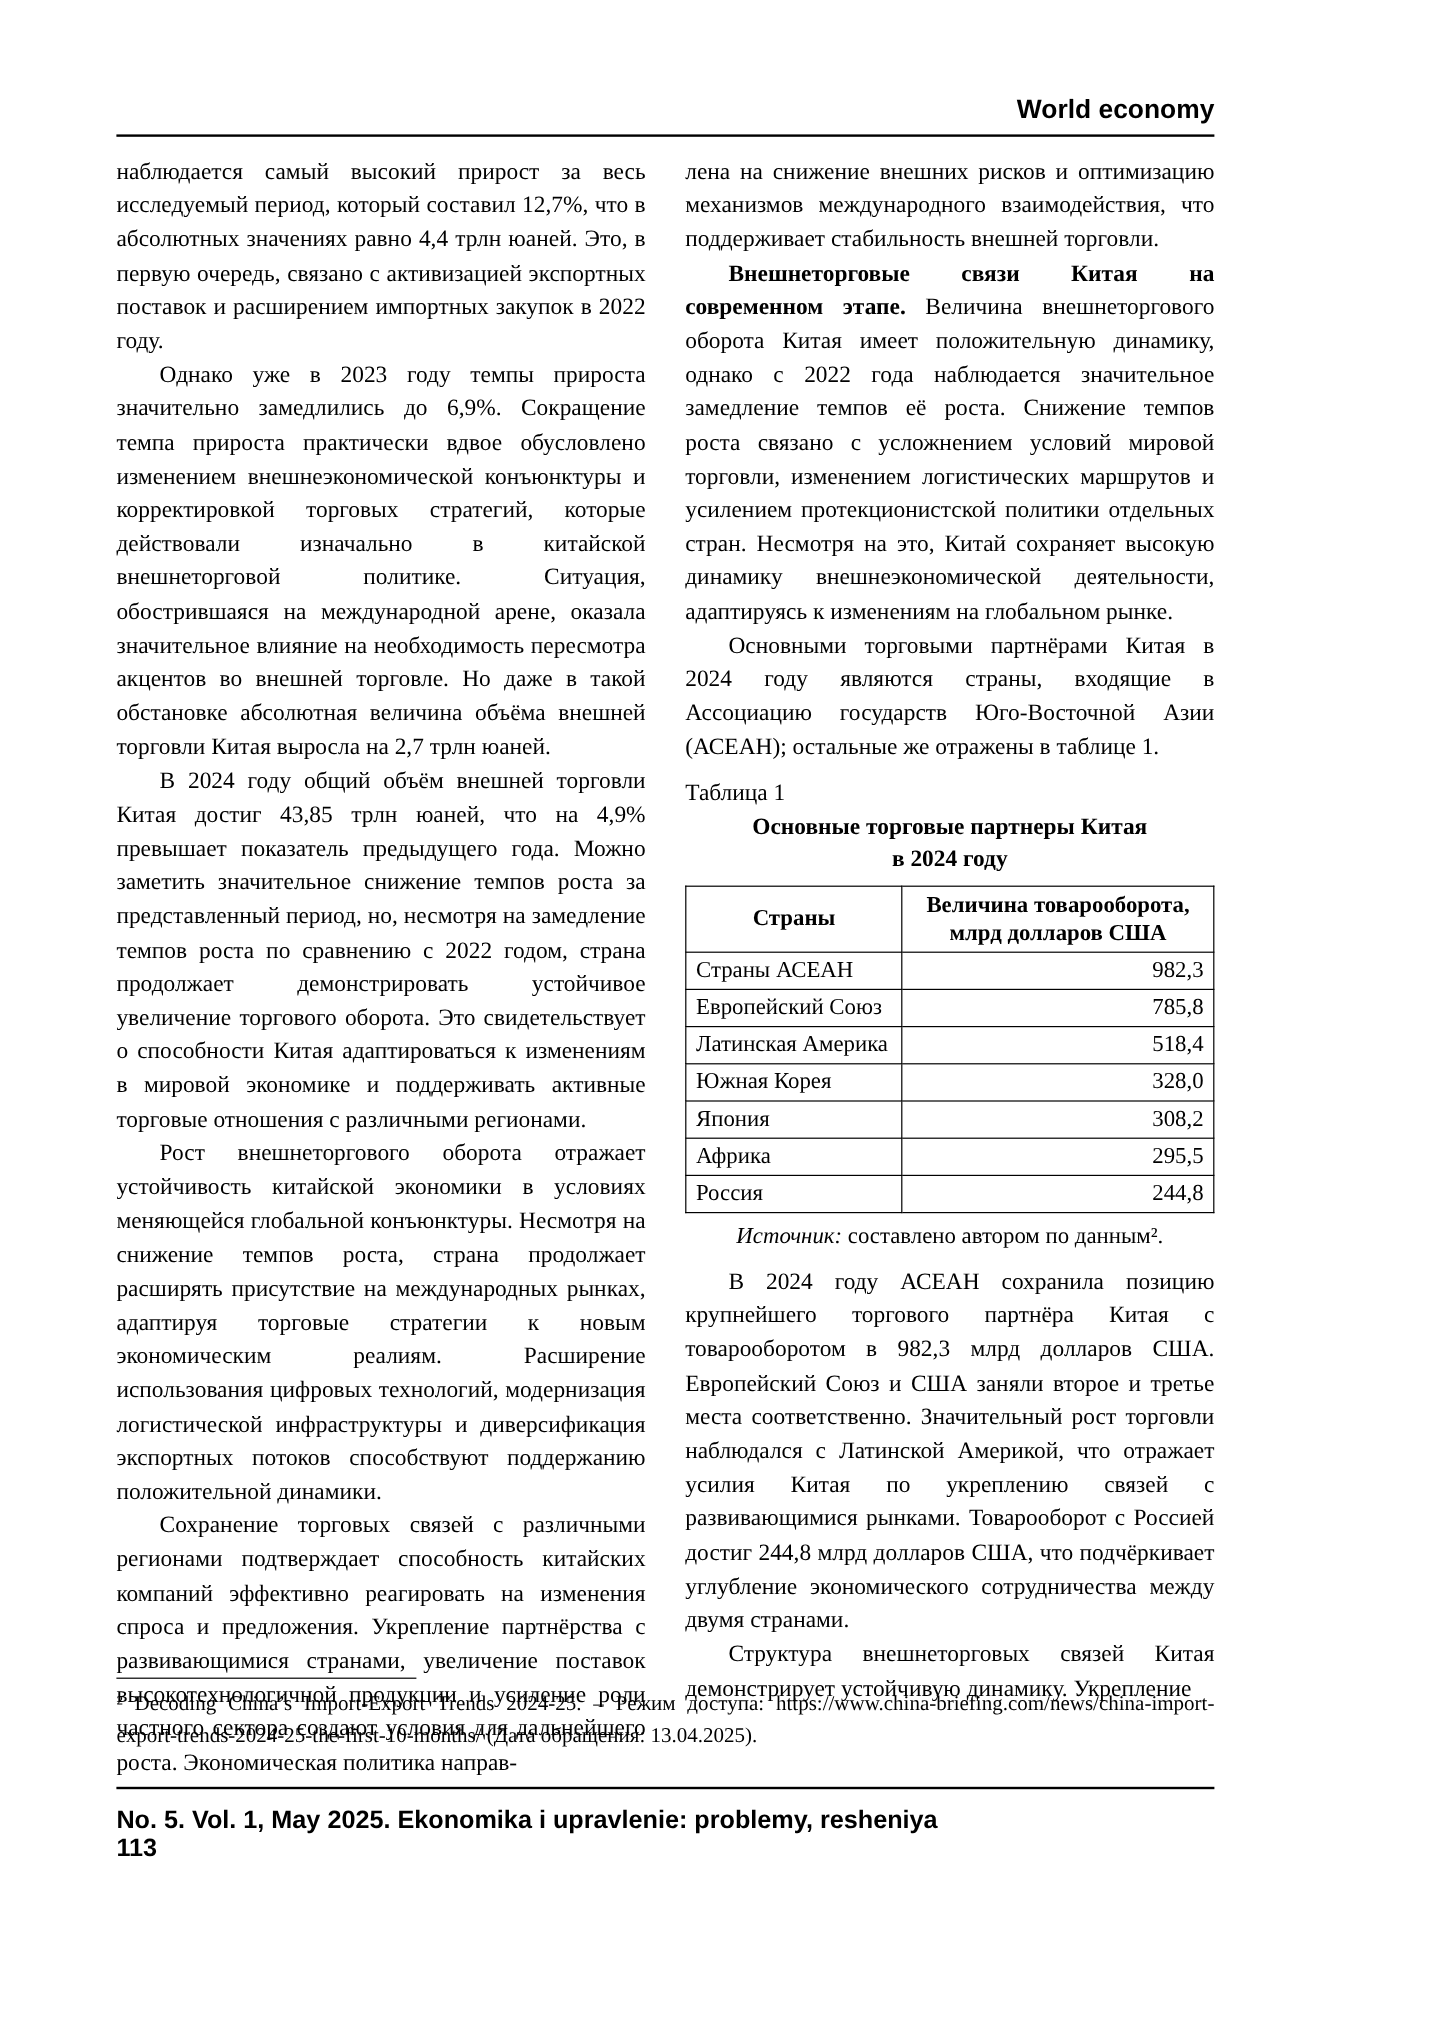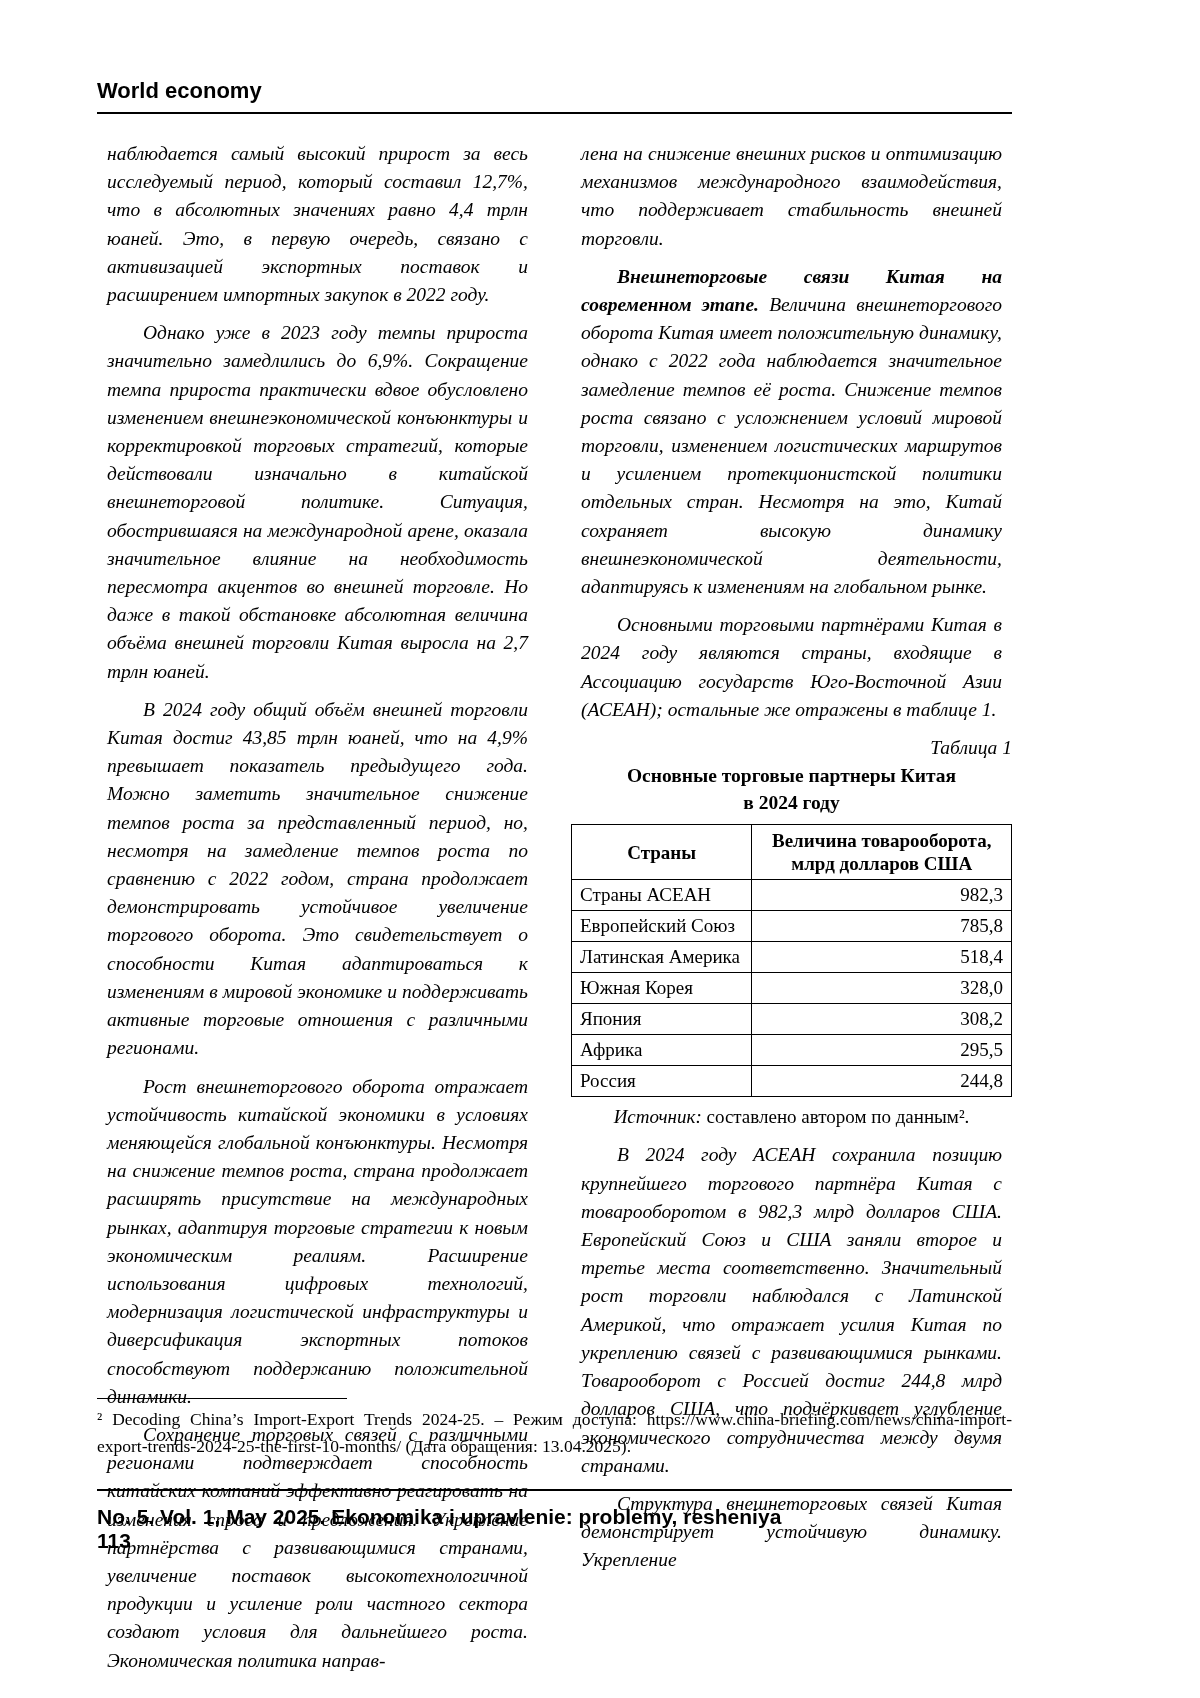--- a/index.html
+++ b/index.html
@@ -8,37 +8,38 @@
     background: #ffffff;
     font-family: "Liberation Serif", serif;
     color: #000;
     position: relative;
     overflow: hidden;
   }
   .page { position: absolute; inset: 0; }
 
   .running-head {
     position: absolute; top: 78px; left: 97px; width: 915px;
+    text-align: right;
     font-family: "Liberation Sans", sans-serif;
     font-weight: bold; font-size: 22px;
   }
   .head-rule {
     position: absolute; top: 112px; left: 97px; width: 915px;
     border-top: 2px solid #000;
   }
 
   .columns {
     position: absolute; top: 130px; left: 97px; width: 915px;
     display: flex; gap: 33px;
   }
   .col { width: 441px; text-align: justify; font-size: 19.5px; line-height: 28.2px; }
-  .col p { margin: 10px; text-indent: 36px; font-style: italic; }
+  .col p { margin: 0; text-indent: 36px; }
   .col p.noind { text-indent: 0; }
 
-  .tbl-caption { text-align: right; font-style: italic; margin-top: 10px; }
+  .tbl-caption { text-align: left; margin-top: 10px; }
   .tbl-title { text-align: center; font-weight: bold; line-height: 27px; }
 
   table.trade {
     border-collapse: collapse; width: 100%;
     margin: 8px 18px 6px 0; font-size: 19px; line-height: 24px;
   }
   table.trade th, table.trade td { border: 1px solid #000; }
   table.trade th { font-weight: bold; text-align: center; padding: 4px 8px; line-height: 23px; }
   table.trade th.c1 { width: 41%; }
   table.trade td.c1 { text-align: left; padding: 3px 8px; }

